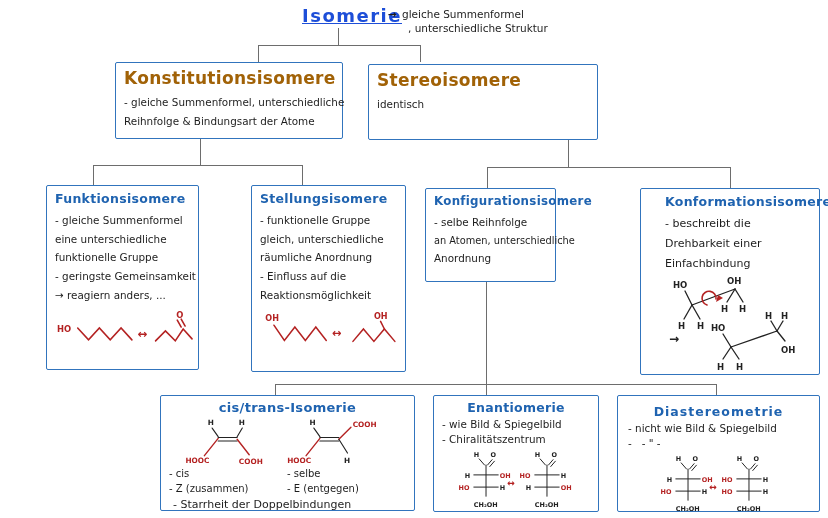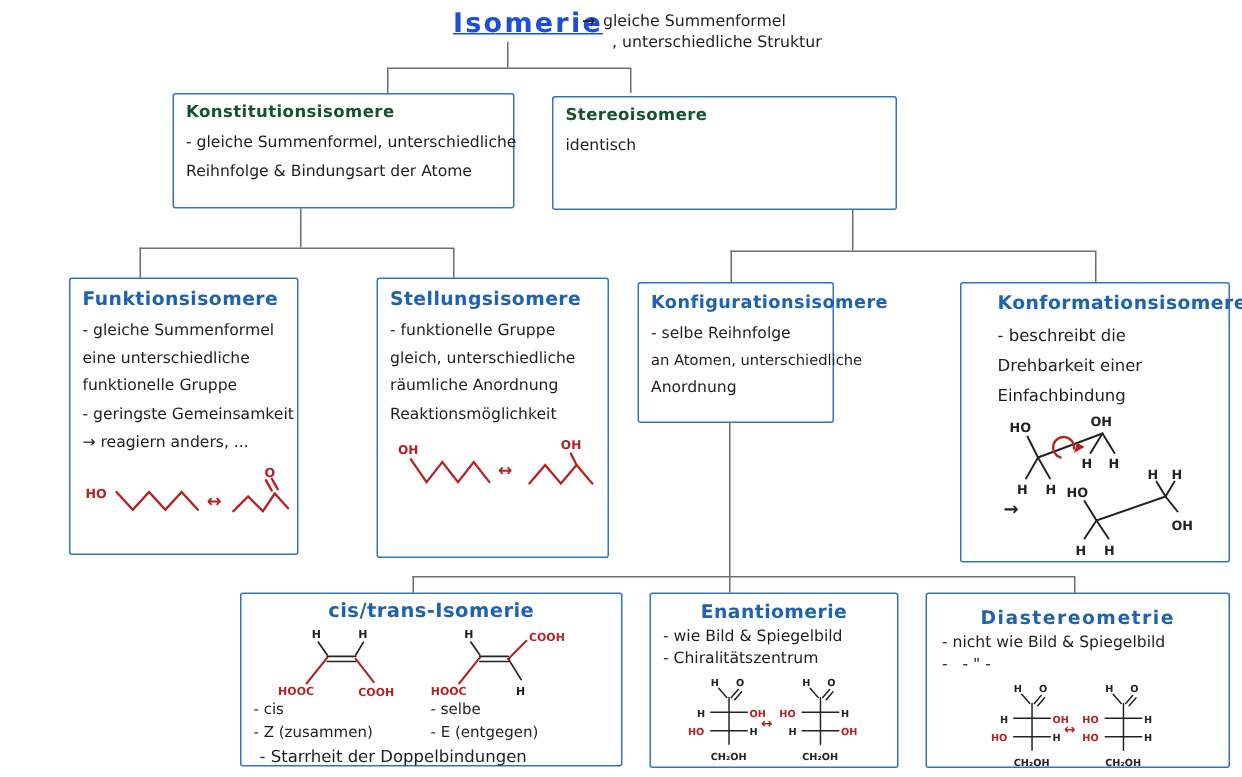--- a/index.html
+++ b/index.html
@@ -1,21 +1,21 @@
 <!DOCTYPE html>
 <html><head>
 <meta charset="utf-8">
 <style>
   html,body{margin:0;padding:0;background:#fff;}
   .canvas{position:relative;width:828px;height:518px;background:#ffffff;
           font-family:"DejaVu Sans",sans-serif;overflow:hidden;}
   .ln{position:absolute;background:#6d6d6d;}
   .box{position:absolute;border:1.6px solid #3174bd;background:#fff;
        padding:5px 8px;box-sizing:border-box;border-radius:2px;}
-  .t-red{color:#14532d;font-size:11px;font-weight:bold;letter-spacing:.3px;margin-bottom:5px;}
+  .t-red{color:#a16207;font-size:17px;font-weight:bold;letter-spacing:.3px;margin-bottom:5px;}
   .t-blue{color:#1f63b0;font-size:12.5px;font-weight:bold;letter-spacing:.3px;margin-bottom:5px;}
   .t-center{text-align:center;}
   .bl{font-size:10.4px;color:#1d1d1d;line-height:1.8;white-space:nowrap;}
   .root-title{position:absolute;left:302px;top:5px;color:#1d4ed8;font-size:18px;
               font-weight:bold;letter-spacing:1.5px;text-decoration:underline;}
   .root-note{position:absolute;font-size:10.5px;color:#1d1d1d;white-space:nowrap;}
   .labelcols{display:flex;font-size:10px;color:#1d1d1d;line-height:1.5;}
   .labelcols > div{white-space:nowrap;}
   svg{display:block;}
   .k{stroke:#222;stroke-width:1.3;fill:none;stroke-linecap:round;}
@@ -82,20 +82,21 @@
       <line class="r" x1="128" y1="18" x2="124" y2="11"></line>
       <line class="r" x1="132" y1="17" x2="128" y2="10"></line>
     </svg>
   </div>
 
   <div class="box" style="left:207px;top:185px;width:155px;height:187px;margin-left:44px;">
     <div class="t-blue">Stellungsisomere</div>
     <div class="bl">- funktionelle Gruppe</div>
     <div class="bl">gleich, unterschiedliche</div>
     <div class="bl">räumliche Anordnung</div>
+    <div class="bl">- Einfluss auf die</div>
     <div class="bl">Reaktionsmöglichkeit</div>
     <svg width="144" height="40" viewBox="0 0 148 42" style="margin-top:4px;">
       <text class="c cr" x="4" y="13">OH</text>
       <polyline class="r" points="13,17 24,33 35,19 46,33 57,19 68,33"></polyline>
       <text class="arr" x="74" y="29">↔</text>
       <text class="c cr" x="118" y="10">OH</text>
       <polyline class="r" points="96,34 107,21 118,34 129,21 140,34"></polyline>
       <line class="r" x1="129" y1="21" x2="125" y2="13"></line>
     </svg>
   </div>

